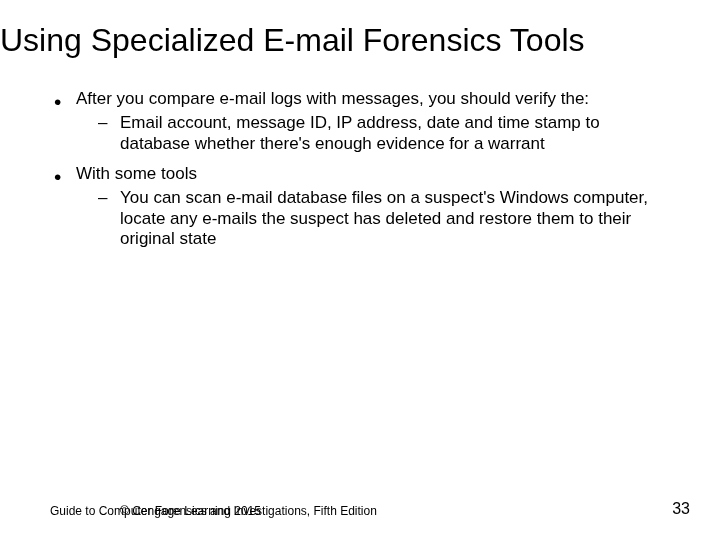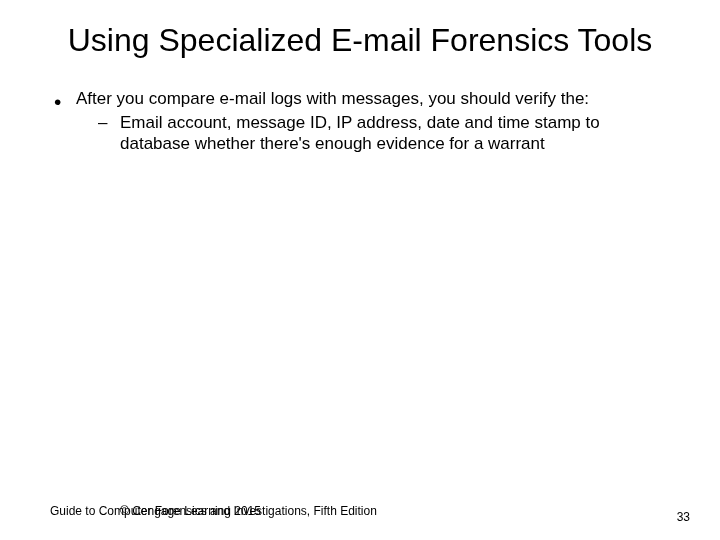--- a/index.html
+++ b/index.html
@@ -13,21 +13,20 @@
     position: relative;
     overflow: hidden;
   }
   .slide {
     width: 720px;
     height: 540px;
     position: relative;
     box-sizing: border-box;
   }
   .title {
-    text-align: center;
     font-size: 32px;
     font-weight: normal;
     padding-top: 22px;
     line-height: 1.15;
   }
   .body {
     padding: 30px 52px 0 52px;
     font-size: 17px;
     line-height: 1.2;
   }
@@ -75,42 +74,50 @@
     position: absolute;
     left: 0;
     right: 0;
     bottom: 22px;
     font-size: 12px;
     padding-left: 120px;
   }
   .footer-right {
     position: absolute;
     right: 30px;
-    bottom: 16px;
-    font-size: 12px;
+    bottom: 22px;
+    font-size: 16px;
     margin-left: 43px;
   }
 </style>
 </head>
 <body>
 
 <div class="slide">
 
   <div class="title">Using Specialized E-mail Forensics Tools</div>
 
   <div class="body">
     <ul class="top">
       <li>
         <span>After you compare e-mail logs with messages, you should verify the:</span>
         <ul class="sub">
           <li>
             <span>Email account, message ID, IP address, date and time stamp to database whether there's enough evidence for a warrant</span>
           </li>
         </ul>
       </li>
+      <li>
+        <span>With some tools</span>
+        <ul class="sub">
+          <li>
+            <span>You can scan e-mail database files on a suspect's Windows computer, locate any e-mails the suspect has deleted and restore them to their original state</span>
+          </li>
+        </ul>
+      </li>
     </ul>
   </div>
 
   <div class="footer-left">Guide to Computer Forensics and Investigations, Fifth Edition</div>
   <div class="footer-center">© Cengage Learning  2015</div>
   <div class="footer-right">33</div>
 
 </div>
 
 </body></html>

